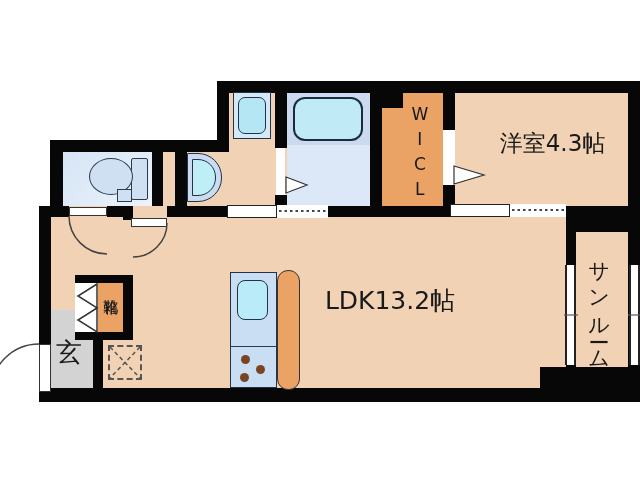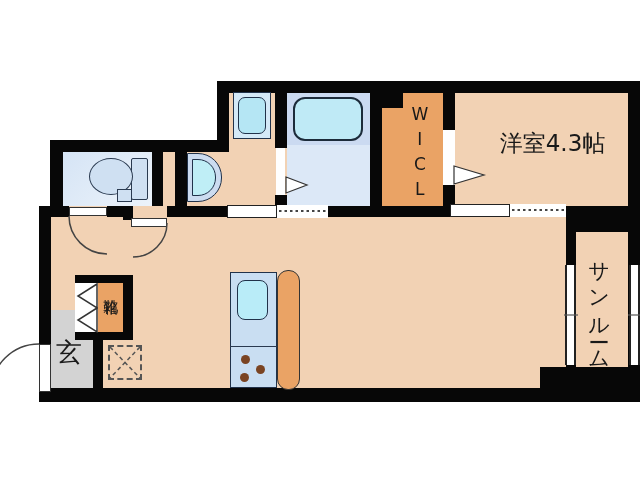--- a/index.html
+++ b/index.html
@@ -120,19 +120,20 @@
     <line x1="110" y1="347" x2="140" y2="378" stroke="#555" stroke-width="1.5" stroke-dasharray="4 3"></line>
     <line x1="140" y1="347" x2="110" y2="378" stroke="#555" stroke-width="1.5" stroke-dasharray="4 3"></line>
 
     <line x1="279" y1="211" x2="328" y2="211" stroke="#444" stroke-width="2.2" stroke-dasharray="2.5 3"></line>
     <line x1="512" y1="210" x2="566" y2="210" stroke="#444" stroke-width="2.2" stroke-dasharray="2.5 3"></line>
 
     <line x1="564" y1="315" x2="578" y2="315" stroke="#555" stroke-width="1.2"></line>
     <line x1="628" y1="315" x2="641" y2="315" stroke="#555" stroke-width="1.2"></line>
   </svg>
 
+  <div class="label" style="left:300px;top:288px;width:180px;text-align:center;font-size:25px;font-weight:500;">LDK13.2帖</div>
   <div class="label" style="left:460px;top:131px;width:185px;text-align:center;font-size:23px;font-weight:500;">洋室4.3帖</div>
   <div class="label vtext" style="left:588px;top:247px;font-size:21px;letter-spacing:4px;font-weight:500;">サンルーム</div>
   <div class="label vtext" style="left:410px;top:104px;font-size:17px;letter-spacing:5px;font-weight:500;">WICL</div>
   <div class="label" style="left:56px;top:339px;font-size:26px;font-weight:500;">玄</div>
   <div class="label vtext" style="left:102px;top:287px;font-size:15px;letter-spacing:2px;font-weight:500;">靴箱</div>
 
 </div>
 
 </body></html>

